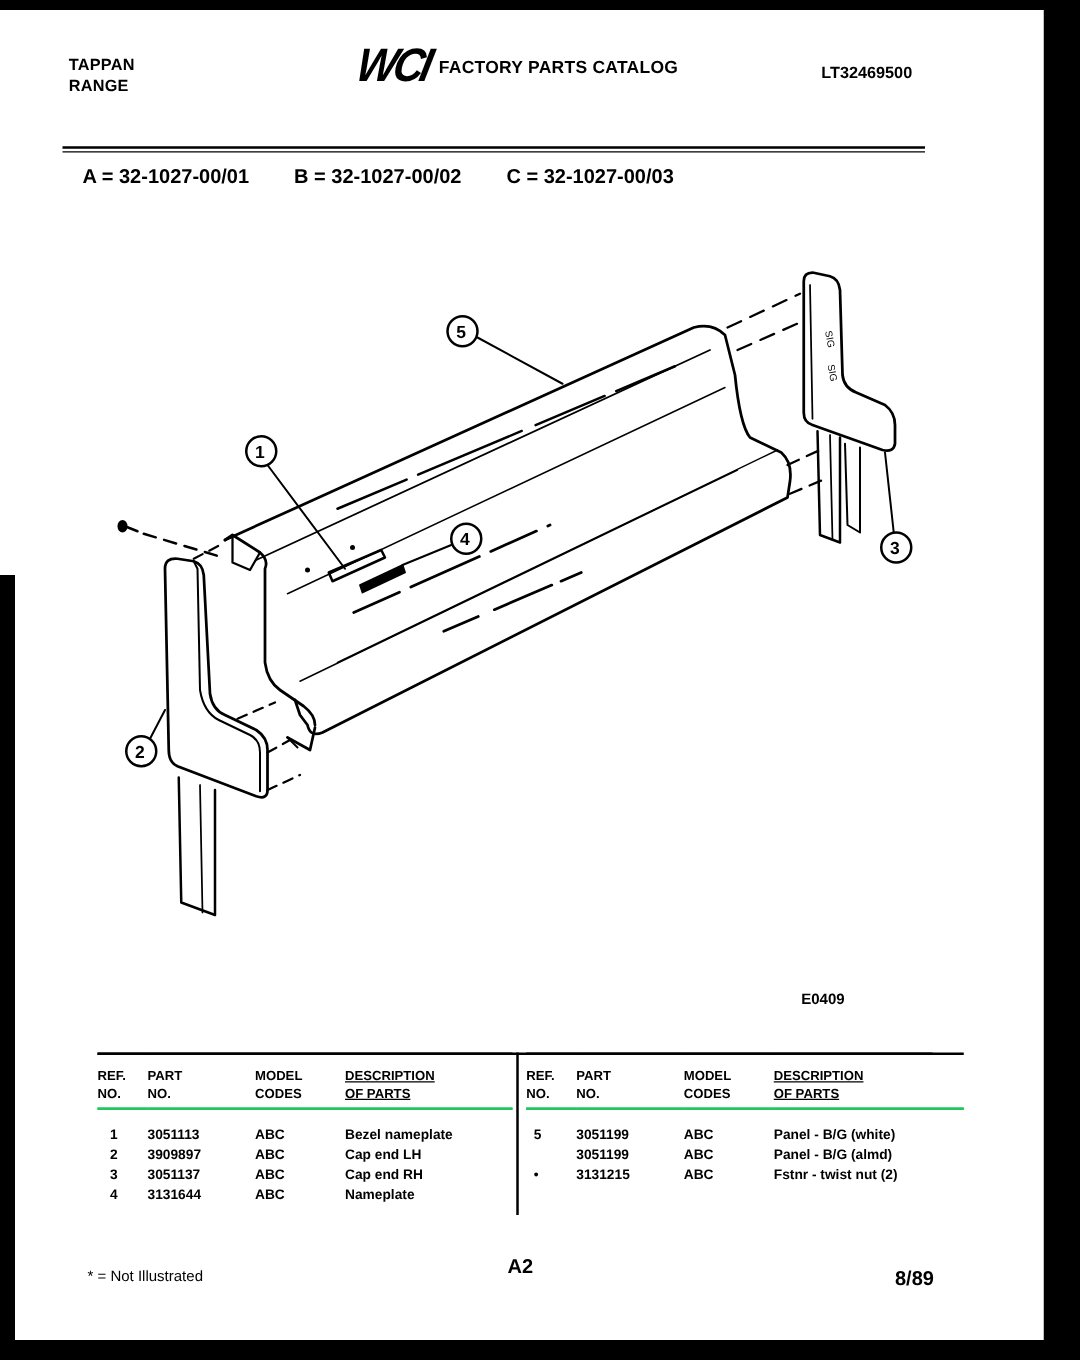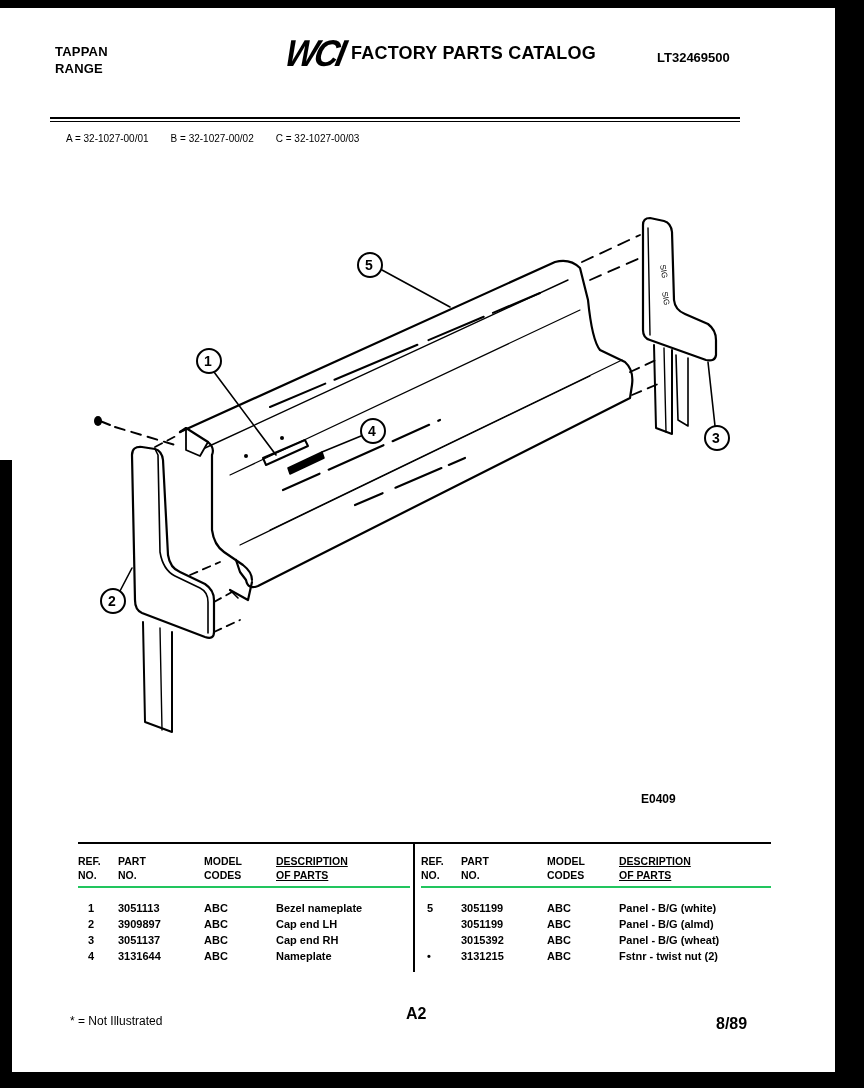--- a/index.html
+++ b/index.html
@@ -17,30 +17,30 @@
       position: absolute; left: 55px; top: 43px; font-weight: bold; font-size: 13px; line-height: 17px;
       letter-spacing: 0.2px;
     }
     .hdr-center {
       position: absolute; left: 286px; top: 36px; display: flex; align-items: center;
     }
     .logo {
       font-weight: bold; font-style: italic; font-size: 34px; letter-spacing: -3px;
       transform: skewX(-12deg) scaleY(1.1); line-height: 34px; margin-right: 8px;
     }
-    .catalog-title { font-weight: bold; font-size: 18px; letter-spacing: 0.2px; }
+    .catalog-title { font-weight: bold; font-size: 14px; letter-spacing: 0.2px; }
     .hdr-right {
       position: absolute; left: 657px; top: 50px; font-weight: bold; font-size: 13px;
     }
     .rule {
       position: absolute; left: 50px; width: 690px; background: #000;
     }
     .models {
-      position: absolute; left: 66px; top: 133px; font-weight: normal; font-size: 10px;
-      display: flex; gap: 22px;
+      position: absolute; left: 66px; top: 133px; font-weight: bold; font-size: 16px;
+      display: flex; gap: 36px;
     }
     .diagram { position: absolute; left: 0; top: 0; }
     .callout-text { font-family: "Liberation Sans", sans-serif; font-weight: bold; font-size: 14px; }
     .fig-code {
       position: absolute; left: 641px; top: 792px; font-size: 12px; font-weight: bold;
     }
     table.parts {
       position: absolute; top: 842px; border-collapse: collapse; font-size: 11px; font-weight: bold;
     }
     table.parts th {
@@ -232,26 +232,20 @@
       <td>ABC</td>
       <td>Panel - B/G (white)</td>
     </tr>
     <tr>
       <td style="padding-left:6px"></td>
       <td>3051199</td>
       <td>ABC</td>
       <td>Panel - B/G (almd)</td>
     </tr>
     <tr>
-      <td style="padding-left:6px"></td>
-      <td>3015392</td>
-      <td>ABC</td>
-      <td>Panel - B/G (wheat)</td>
-    </tr>
-    <tr>
       <td style="padding-left:6px">•</td>
       <td>3131215</td>
       <td>ABC</td>
       <td>Fstnr - twist nut (2)</td>
     </tr>
   </tbody>
 </table>
 
 <div class="foot-left">* = Not Illustrated</div>
 <div class="foot-center">A2</div>

